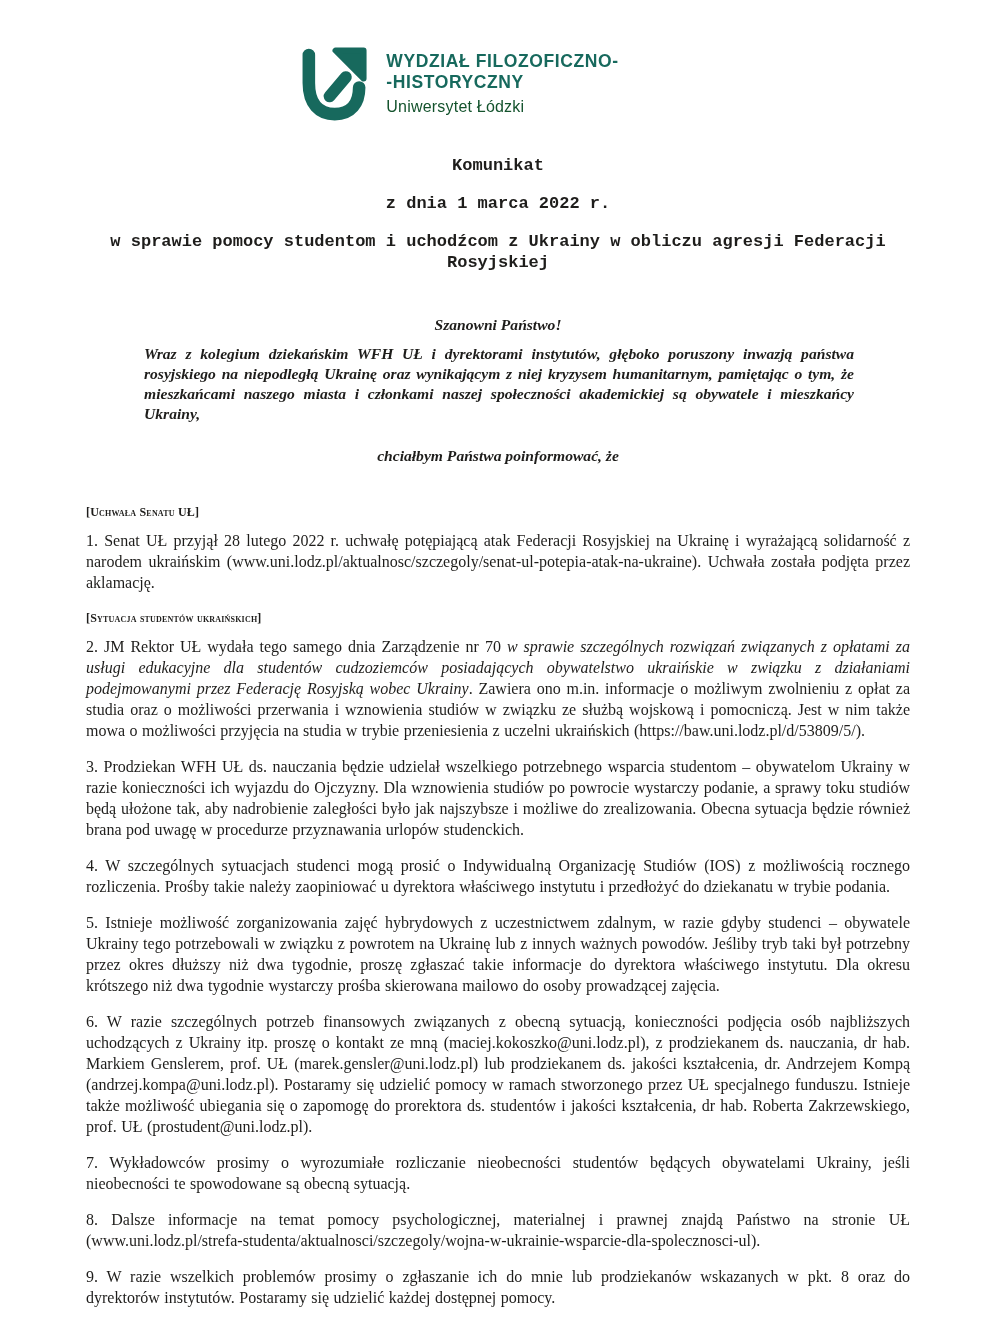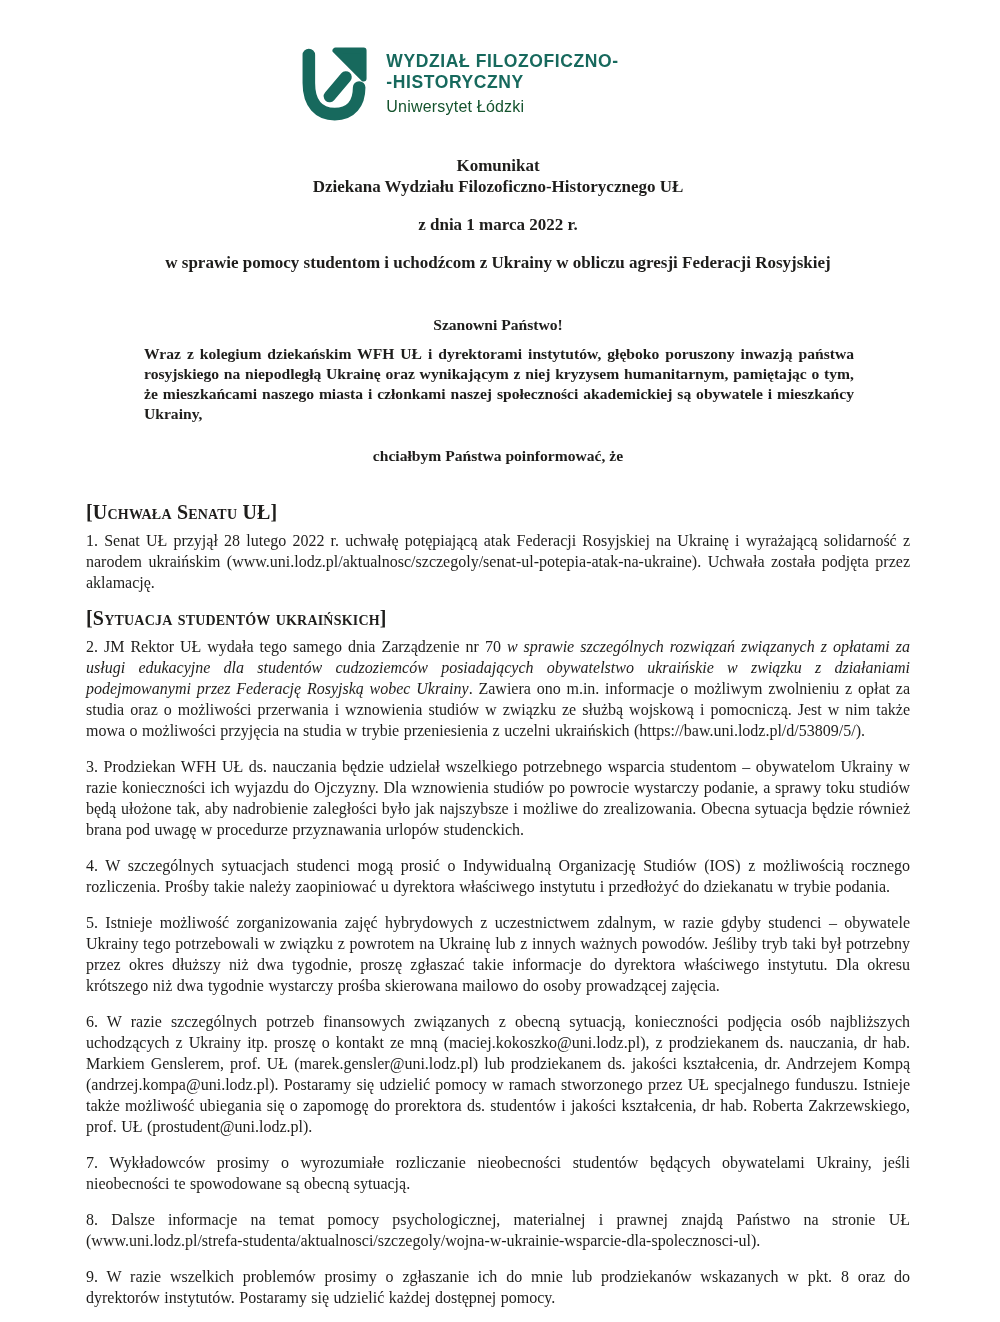--- a/index.html
+++ b/index.html
@@ -50,40 +50,41 @@
     color: #14532d;
   }
   
   .title-block {
     margin-top: 27px;
     text-align: center;
     font-weight: bold;
     font-size: 17px;
     line-height: 21px;
   }
-  .title-block p { margin: 0; }
+  .title-block p { margin: 0; font-family: Liberation Mono, monospace; }
   .title-block p.spaced { margin-top: 17px; }
   
   .salutation {
     margin-top: 42px;
+    font-style: italic;
     font-weight: bold;
     font-size: 15.6px;
     line-height: 20px;
   }
   .salutation .greeting { margin: 0; text-align: center; }
   .salutation .intro {
     margin: 9px 56px 0 58px;
     text-align: justify;
   }
   .salutation .leadout { margin: 22px 0 0; text-align: center; }
   
   .content { margin-top: 36px; }
   .sec-heading {
     margin: 0 0 7px 0;
-    font-size: 20px;
+    font-size: 12px;
     font-weight: bold;
     font-variant: small-caps;
     letter-spacing: 0.2px;
     line-height: 21px;
   }
   .sec-heading.second { margin-top: 8px; }
   .para {
     margin: 0 0 15px 0;
     font-size: 16px;
     line-height: 21px;
@@ -107,21 +108,20 @@
     </div>
     <div class="logo-text">
       <div class="logo-faculty">WYDZIAŁ FILOZOFICZNO-</div>
       <div class="logo-faculty">-HISTORYCZNY</div>
       <div class="logo-university">Uniwersytet Łódzki</div>
     </div>
   </div>
 
   <div class="title-block">
     <p>Komunikat</p>
-    <p>Dziekana Wydziału Filozoficzno-Historycznego UŁ</p>
     <p class="spaced">z dnia 1 marca 2022 r.</p>
     <p class="spaced">w sprawie pomocy studentom i uchodźcom z Ukrainy w obliczu agresji Federacji Rosyjskiej</p>
   </div>
 
   <div class="salutation">
     <p class="greeting">Szanowni Państwo!</p>
     <p class="intro">Wraz z kolegium dziekańskim WFH UŁ i dyrektorami instytutów, głęboko poruszony inwazją państwa rosyjskiego na niepodległą Ukrainę oraz wynikającym z niej kryzysem humanitarnym, pamiętając o tym, że mieszkańcami naszego miasta i członkami naszej społeczności akademickiej są obywatele i mieszkańcy Ukrainy,</p>
     <p class="leadout">chciałbym Państwa poinformować, że</p>
   </div>
 

